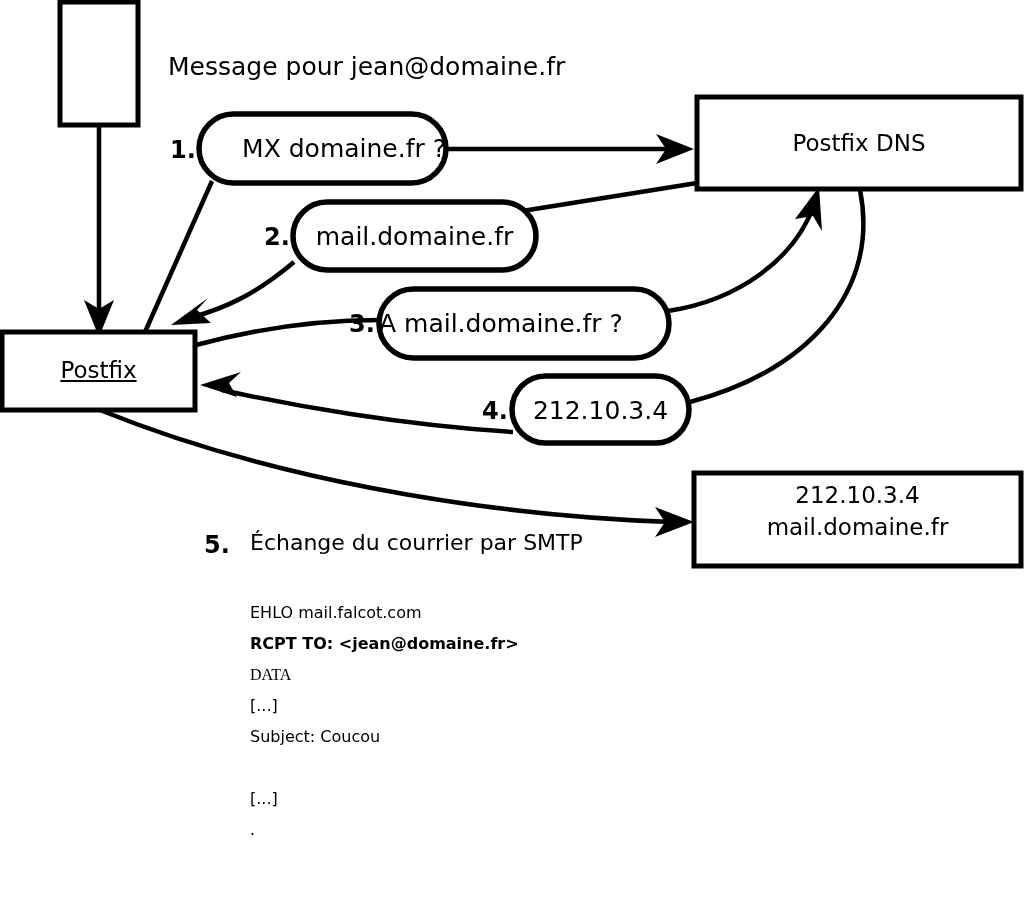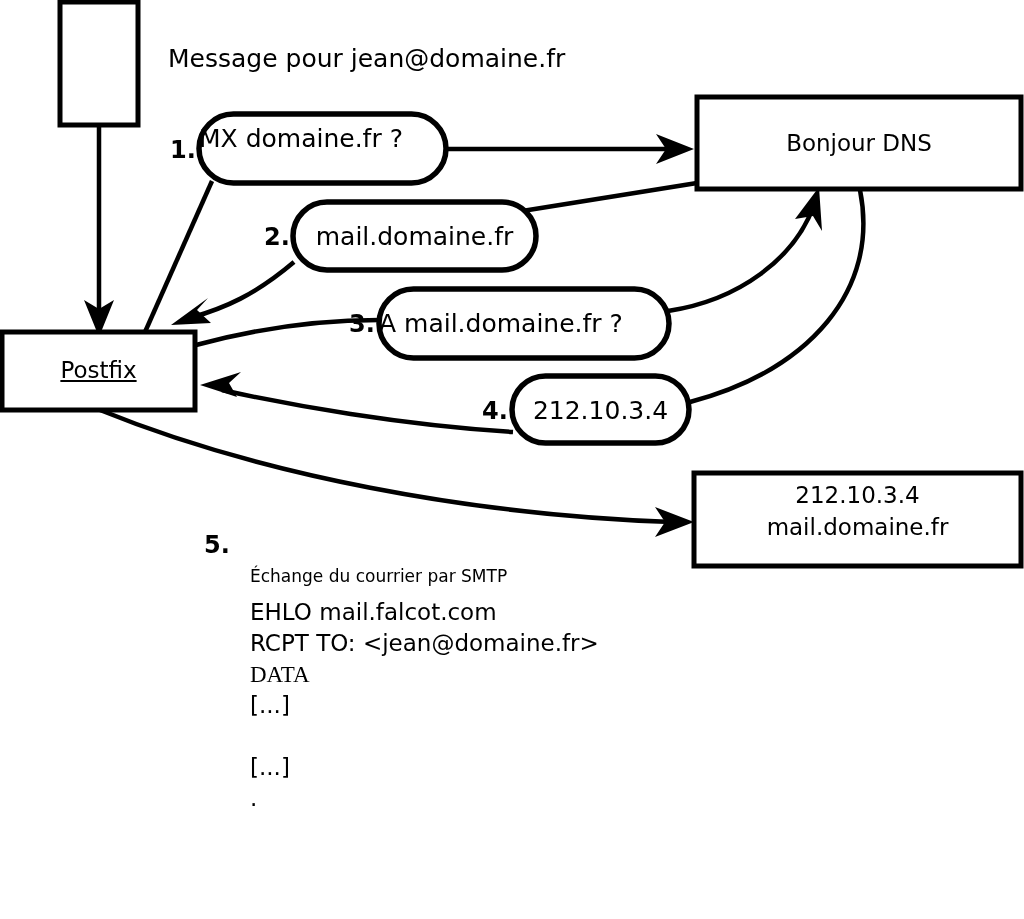--- a/index.html
+++ b/index.html
@@ -53,25 +53,24 @@
     font-size: 25px;
   }
   .t-title {
     font-size: 25px;
   }
   .t-step {
     font-size: 24px;
     font-weight: bold;
   }
   .t-caption {
-    font-size: 17px;
-    margin-top: 36px;
+    font-size: 22px;
   }
   .t-mono {
-    font-size: 23px;
+    font-size: 16px;
   }
 </style>
 </head>
 <body>
 
 <div id="diagram-root">
 
   <svg class="canvas" viewBox="0 0 1024 919" xmlns="http://www.w3.org/2000/svg">
 
     <g>
@@ -137,48 +136,49 @@
     <rect class="bubble" x="199" y="114" width="247" height="69" rx="34.5" ry="34.5"></rect>
 
     <rect class="bubble" x="293" y="202" width="243" height="68" rx="34" ry="34"></rect>
 
     <rect class="bubble" x="379" y="289" width="290" height="69" rx="34.5" ry="34.5"></rect>
 
     <rect class="bubble" x="512" y="376" width="177" height="67" rx="33.5" ry="33.5"></rect>
 
   </svg>
 
-  <div style="position:absolute; left:168px; top:44px;text-align:center;" class="t-title">Message pour jean@domaine.fr</div>
+  <div style="position:absolute; left:168px; top:52px;text-align:center;" class="t-title">Message pour jean@domaine.fr</div>
 
   <div style="position:absolute; left:2px; top:357px; width:193px; text-align:center;text-decoration:underline;" class="t-node">Postfix</div>
 
-  <div style="position:absolute; left:697px; top:130px; width:324px; text-align:center;" class="t-node">Bonjour DNS</div>
+  <div style="position:absolute; left:697px; top:130px; width:324px; text-align:center;" class="t-node">Postfix DNS</div>
 
   <div style="position:absolute; left:694px; top:482px; width:327px; text-align:center;" class="t-node">212.10.3.4</div>
 
   <div style="position:absolute; left:694px; top:514px; width:327px; text-align:center;" class="t-node">mail.domaine.fr</div>
 
   <div style="position:absolute; left:170px; top:136px;" class="t-step">1.</div>
-  <div style="position:absolute; left:199px; top:124px; width:247px; text-align:left;" class="t-bubble">MX domaine.fr ?</div>
+  <div style="position:absolute; left:199px; top:134px; width:247px; text-align:right;" class="t-bubble">MX domaine.fr ?</div>
 
   <div style="position:absolute; left:264px; top:223px;" class="t-step">2.</div>
   <div style="position:absolute; left:293px; top:222px; width:243px; text-align:center;" class="t-bubble">mail.domaine.fr</div>
 
   <div style="position:absolute; left:349px; top:310px;" class="t-step">3.</div>
   <div style="position:absolute; left:379px; top:309px; width:290px; " class="t-bubble">A mail.domaine.fr ?</div>
 
   <div style="position:absolute; left:482px; top:397px;" class="t-step">4.</div>
   <div style="position:absolute; left:512px; top:396px; width:177px; text-align:center;" class="t-bubble">212.10.3.4</div>
 
   <div style="position:absolute; left:204px; top:531px;" class="t-step">5.</div>
   <div style="position:absolute; left:250px; top:530px;" class="t-caption">Échange du courrier par SMTP</div>
 
   <div id="smtp-transcript" style="position:absolute; left:250px; top:597px;">
       <div class="t-mono" style="height: 31px; line-height: 31px; white-space: pre;">EHLO mail.falcot.com</div>
-      <div class="t-mono" style="height: 31px; line-height: 31px; white-space: pre;">RCPT TO: &lt;jean@domaine.fr&gt;</div>
+      <div class="t-mono" style="height: 31px; line-height: 31px; white-space: pre; font-weight: bold;">RCPT TO: &lt;jean@domaine.fr&gt;</div>
       <div class="t-mono" style="height: 31px; line-height: 31px; white-space: pre; font-family: Liberation Serif, serif;">DATA</div>
       <div class="t-mono" style="height: 31px; line-height: 31px; white-space: pre;">[...]</div>
+      <div class="t-mono" style="height: 31px; line-height: 31px; white-space: pre;">Subject: Coucou</div>
       <div class="t-mono" style="height: 31px; line-height: 31px; white-space: pre;">&nbsp;</div>
       <div class="t-mono" style="height: 31px; line-height: 31px; white-space: pre;">[...]</div>
       <div class="t-mono" style="height: 31px; line-height: 31px; white-space: pre;">.</div>
     </div>
 
 </div>
 
 </body></html>

